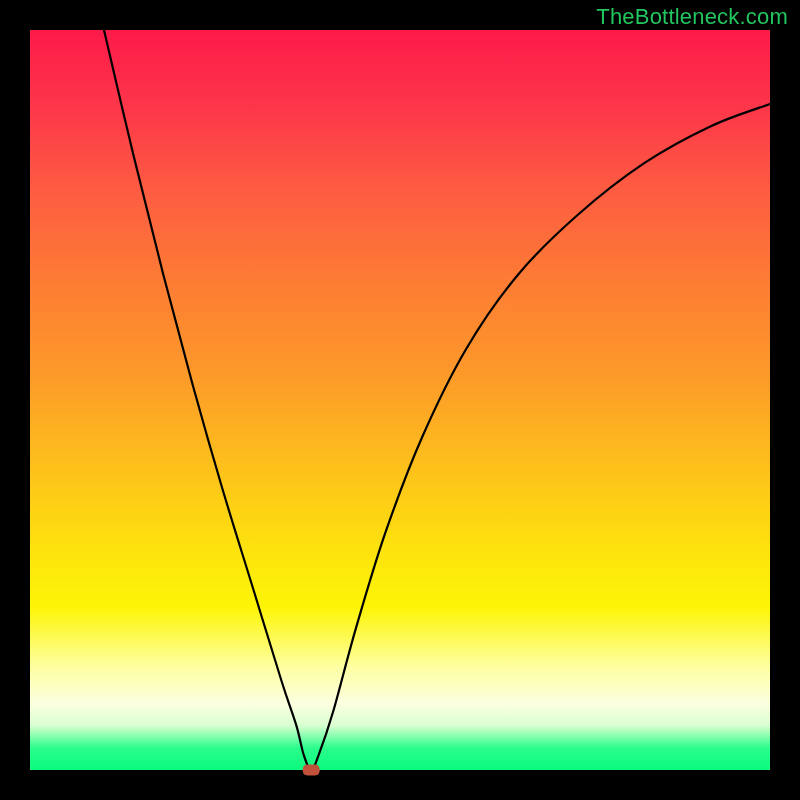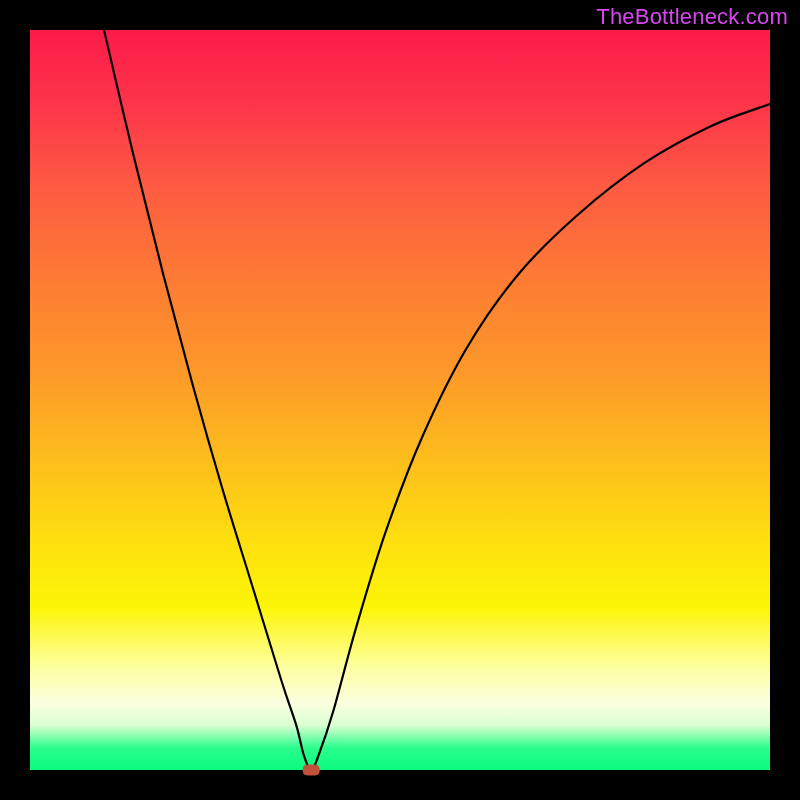--- a/index.html
+++ b/index.html
@@ -14,21 +14,21 @@
   .frame {
     position: relative;
     width: 800px;
     height: 800px;
     background: #000;
   }
   .watermark {
     position: absolute;
     top: 4px;
     right: 12px;
-    color: #d946ef;
+    color: #22c55e;
     font-size: 22px;
     font-weight: 500;
     letter-spacing: 0.2px;
     z-index: 5;
     user-select: none;
   }
   .plot-area {
     position: absolute;
     left: 30px;
     top: 30px;

